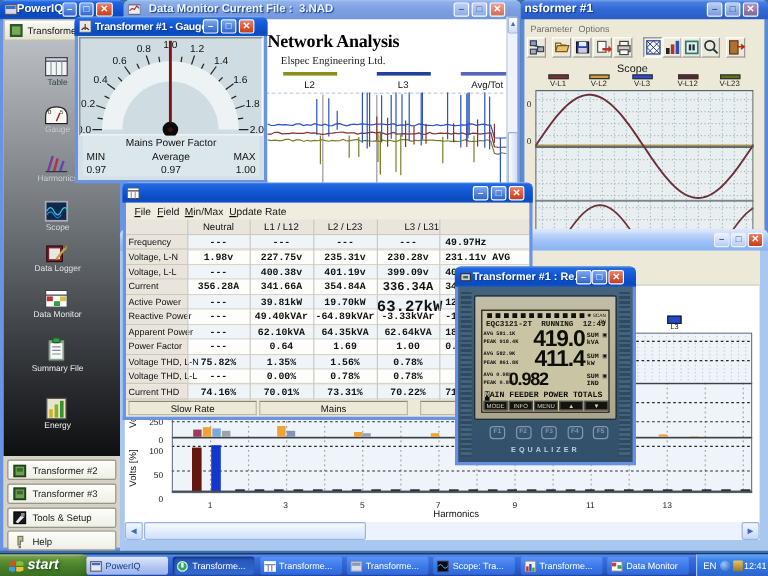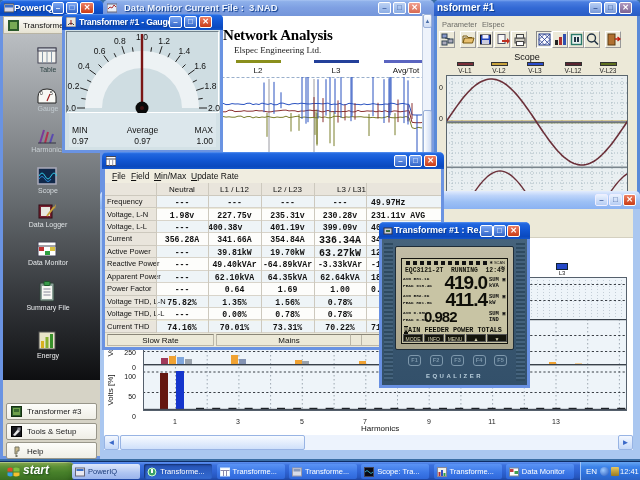--- a/index.html
+++ b/index.html
@@ -91,20 +91,28 @@
       <div class="abs" style="left:0;top:270px;width:90px;text-align:center;font-size:7px;color:#ebedef">Summary File</div>
       <svg class="abs" style="left:34px;top:295px" width="20" height="22" viewBox="0 0 20 22">
         <rect x="2" y="3" width="16" height="17" fill="#e8e4c8" stroke="#555"></rect>
         <rect x="4" y="12" width="3" height="7" fill="#d8b020"></rect>
         <rect x="8.5" y="8" width="3" height="11" fill="#88b030"></rect>
         <rect x="13" y="5" width="3" height="14" fill="#38902a"></rect>
       </svg>
       <div class="abs" style="left:0;top:318px;width:90px;text-align:center;font-size:7px;color:#f0f1f2">Energy</div>
   </div>
   <div class="abs" style="left:0;top:380px;width:97px;height:76px;background:#d6d3c6">
+    <div class="abs" style="left:3px;top:3px;width:91px;height:17px;background:linear-gradient(180deg,#fdfdfa,#efeee6);border:1px solid #98968a;border-radius:2px">
+        <svg class="abs" style="left:4px;top:2.5px" width="11" height="11" viewBox="0 0 11 11">
+          <rect x="0.5" y="0.5" width="10" height="10" fill="#2c5a2c" stroke="#14300f"></rect>
+          <rect x="2" y="2" width="7" height="7" fill="#6fa04a"></rect>
+          <rect x="3" y="3" width="5" height="3" fill="#3a6a30"></rect>
+        </svg>
+        <span class="abs" style="left:20px;top:3.5px;font-size:8px;color:#222">Transformer #2</span>
+      </div>
       <div class="abs" style="left:3px;top:22.8px;width:91px;height:17px;background:linear-gradient(180deg,#fdfdfa,#efeee6);border:1px solid #98968a;border-radius:2px">
         <svg class="abs" style="left:4px;top:2.5px" width="11" height="11" viewBox="0 0 11 11">
           <rect x="0.5" y="0.5" width="10" height="10" fill="#2c5a2c" stroke="#14300f"></rect>
           <rect x="2" y="2" width="7" height="7" fill="#6fa04a"></rect>
           <rect x="3" y="3" width="5" height="3" fill="#3a6a30"></rect>
         </svg>
         <span class="abs" style="left:20px;top:3.5px;font-size:8px;color:#222">Transformer #3</span>
       </div>
       <div class="abs" style="left:3px;top:42.6px;width:91px;height:17px;background:linear-gradient(180deg,#fdfdfa,#efeee6);border:1px solid #98968a;border-radius:2px">
         <svg class="abs" style="left:4px;top:2.5px" width="11" height="11" viewBox="0 0 11 11">
@@ -200,21 +208,21 @@
 
 <div class="win" style="z-index:3;left:434px;top:0;width:206px;height:212px;background:#ece9d8;border-color:#5a8ad8">
   <div class="tb" style="background:linear-gradient(180deg,#7aa4ee 0%,#4a7ee0 12%,#3268d4 50%,#2a5cc4 100%)">
     <span class="tx" style="left:3px">nsformer #1</span>
     <span class="wb" style="left:155px;background:linear-gradient(180deg,#b8d0f6,#7a9ad8);color:#2a4a8a">–</span>
     <span class="wb" style="left:170px;background:linear-gradient(180deg,#b8d0f6,#7a9ad8);color:#2a4a8a">□</span>
     <span class="wb" style="left:185px;background:linear-gradient(180deg,#b09ac0,#7d6494)">✕</span>
   </div>
   <div class="abs" style="left:0;top:16px;width:200px;height:14px;font-size:7.5px;color:#6e6e68">
     <span class="abs" style="left:5px;top:4px">Parameter</span>
-      <span class="abs" style="left:45px;top:4px">Elspec</span>
+      <span class="abs" style="left:45px;top:4px">Options</span>
   </div>
   <div class="abs" style="left:2px;top:31px;width:16px;height:17px;border:1px solid;border-color:#fff #999 #999 #fff;background:#ece9d8"><svg width="15" height="15" viewBox="0 0 15 15">
         <rect x="2" y="2" width="5" height="4" fill="#8899cc" stroke="#345"></rect>
         <rect x="8" y="7" width="5" height="4" fill="#aab" stroke="#345"></rect>
         <rect x="2" y="9" width="5" height="4" fill="#aab" stroke="#345"></rect>
         <line x1="5" y1="6" x2="10" y2="7" stroke="#345"></line>
       </svg></div>
     <div class="abs" style="left:23px;top:31px;width:16px;height:17px;border:1px solid;border-color:#fff #999 #999 #fff;background:#ece9d8"><svg width="15" height="15" viewBox="0 0 15 15">
         <path d="M2 11 L3.5 6 L13 6 L11.5 11 Z" fill="#e8c070" stroke="#7a5a10"></path>
         <path d="M2 11 L2 4 L6 4 L7 5.5 L11 5.5" fill="none" stroke="#7a5a10"></path>
@@ -543,20 +551,21 @@
         <text x="117.3" y="21.6" text-anchor="middle" font-size="8.5" fill="#111">1.4</text>
         <text x="133.2" y="37.3" text-anchor="middle" font-size="8.5" fill="#111">1.6</text>
         <text x="143.5" y="57.1" text-anchor="middle" font-size="8.5" fill="#111">1.8</text>
         <text x="147.0" y="79.0" text-anchor="middle" font-size="8.5" fill="#111">2.0</text>
         <line x1="75" y1="88" x2="75" y2="2" stroke="#7a1515" stroke-width="2.4"></line>
         <circle cx="75" cy="76" r="6.5" fill="#0a0a0a"></circle>
         <circle cx="75" cy="76" r="2" fill="#401010"></circle>
       </svg>
     </div>
   <div class="abs" style="left:4px;top:99px;width:147px;height:34px;background:#dce7ec;font-size:8.5px;color:#111">
+    <div class="abs" style="left:0;top:1px;width:147px;text-align:center">Mains Power Factor</div>
     <div class="abs" style="left:3px;top:12px">MIN</div>
     <div class="abs" style="left:0;top:12px;width:147px;text-align:center">Average</div>
     <div class="abs" style="right:3px;top:12px">MAX</div>
     <div class="abs" style="left:3px;top:23px">0.97</div>
     <div class="abs" style="left:0;top:23px;width:147px;text-align:center">0.97</div>
     <div class="abs" style="right:3px;top:23px">1.00</div>
   </div>
 </div>
 
 <div class="win" style="z-index:6;left:102px;top:152px;width:342px;height:198px;background:#ece9d8">
@@ -592,37 +601,37 @@
     <div class="abs" style="left:0;top:56.5px;width:51px;height:12.45px;background:#e9e5dc;border-bottom:1px solid #cdc9be;font-size:7.5px;color:#111;line-height:12.45px;white-space:nowrap;padding-left:2px;z-index:2">Voltage, L-N</div>
     <div class="abs" style="left:51px;top:56.5px;width:285px;height:12.45px;background:#fdfdfb;border-bottom:1px solid #d8d4ca"></div>
     <div class="abs mono" style="left:51px;top:58.5px;width:52px;text-align:center;font-size:8.2px;font-weight:700;color:#111;z-index:2;white-space:nowrap">1.98v</div>
     <div class="abs mono" style="left:103px;top:58.5px;width:53px;text-align:center;font-size:8.2px;font-weight:700;color:#111;z-index:2;white-space:nowrap">227.75v</div>
     <div class="abs mono" style="left:156px;top:58.5px;width:53px;text-align:center;font-size:8.2px;font-weight:700;color:#111;z-index:2;white-space:nowrap">235.31v</div>
     <div class="abs mono" style="left:209px;top:58.5px;width:52px;text-align:center;font-size:8.2px;font-weight:700;color:#111;z-index:2;white-space:nowrap">230.28v</div>
     <div class="abs mono" style="left:266px;top:58.5px;font-size:8.2px;font-weight:700;color:#111;z-index:2;white-space:nowrap">231.11v AVG</div>
     <div class="abs" style="left:0;top:68.9px;width:51px;height:12.45px;background:#e9e5dc;border-bottom:1px solid #cdc9be;font-size:7.5px;color:#111;line-height:12.45px;white-space:nowrap;padding-left:2px;z-index:2">Voltage, L-L</div>
     <div class="abs" style="left:51px;top:68.9px;width:285px;height:12.45px;background:#eef4f7;border-bottom:1px solid #d8d4ca"></div>
     <div class="abs mono" style="left:51px;top:70.9px;width:52px;text-align:center;font-size:8.2px;font-weight:700;color:#111;z-index:2;white-space:nowrap">---</div>
-    <div class="abs mono" style="left:103px;top:70.9px;width:53px;font-size:8.2px;font-weight:700;color:#111;z-index:2;white-space:nowrap">400.38v</div>
+    <div class="abs mono" style="left:103px;top:70.9px;width:53px;text-align:center;font-size:8.2px;font-weight:700;color:#111;z-index:2;white-space:nowrap">400.38v</div>
     <div class="abs mono" style="left:156px;top:70.9px;width:53px;text-align:center;font-size:8.2px;font-weight:700;color:#111;z-index:2;white-space:nowrap">401.19v</div>
     <div class="abs mono" style="left:209px;top:70.9px;width:52px;text-align:center;font-size:8.2px;font-weight:700;color:#111;z-index:2;white-space:nowrap">399.09v</div>
     <div class="abs mono" style="left:266px;top:70.9px;font-size:8.2px;font-weight:700;color:#111;z-index:2;white-space:nowrap">400.22v AVG</div>
     <div class="abs" style="left:0;top:81.4px;width:51px;height:12.45px;background:#e9e5dc;border-bottom:1px solid #cdc9be;font-size:7.5px;color:#111;line-height:12.45px;white-space:nowrap;padding-left:2px;z-index:2">Current</div>
     <div class="abs" style="left:51px;top:81.4px;width:285px;height:12.45px;background:#fdfdfb;border-bottom:1px solid #d8d4ca"></div>
     <div class="abs mono" style="left:51px;top:83.4px;width:52px;text-align:center;font-size:8.2px;font-weight:700;color:#111;z-index:2;white-space:nowrap">356.28A</div>
     <div class="abs mono" style="left:103px;top:83.4px;width:53px;text-align:center;font-size:8.2px;font-weight:700;color:#111;z-index:2;white-space:nowrap">341.66A</div>
     <div class="abs mono" style="left:156px;top:83.4px;width:53px;text-align:center;font-size:8.2px;font-weight:700;color:#111;z-index:2;white-space:nowrap">354.84A</div>
     <div class="abs mono" style="left:209px;top:83.4px;width:52px;text-align:center;font-size:10px;font-weight:700;color:#111;z-index:2;white-space:nowrap">336.34A</div>
     <div class="abs mono" style="left:266px;top:83.4px;font-size:8.2px;font-weight:700;color:#111;z-index:2;white-space:nowrap">344.28A AVG</div>
     <div class="abs" style="left:0;top:93.8px;width:51px;height:12.45px;background:#e9e5dc;border-bottom:1px solid #cdc9be;font-size:7.5px;color:#111;line-height:12.45px;white-space:nowrap;padding-left:2px;z-index:2">Active Power</div>
     <div class="abs" style="left:51px;top:93.8px;width:285px;height:12.45px;background:#eef4f7;border-bottom:1px solid #d8d4ca"></div>
     <div class="abs mono" style="left:51px;top:95.8px;width:52px;text-align:center;font-size:8.2px;font-weight:700;color:#111;z-index:2;white-space:nowrap">---</div>
     <div class="abs mono" style="left:103px;top:95.8px;width:53px;text-align:center;font-size:8.2px;font-weight:700;color:#111;z-index:2;white-space:nowrap">39.81kW</div>
     <div class="abs mono" style="left:156px;top:95.8px;width:53px;text-align:center;font-size:8.2px;font-weight:700;color:#111;z-index:2;white-space:nowrap">19.70kW</div>
-    <div class="abs mono" style="left:209px;top:95.8px;width:52px;text-align:center;font-size:10px;font-weight:700;color:#111;z-index:2;white-space:nowrap">63.27kW</div>
+    <div class="abs mono" style="left:209px;top:95.8px;width:52px;text-align:center;font-size:13px;font-weight:700;color:#111;z-index:2;white-space:nowrap">63.27kW</div>
     <div class="abs mono" style="left:266px;top:95.8px;font-size:8.2px;font-weight:700;color:#111;z-index:2;white-space:nowrap">122.78kW SUM</div>
     <div class="abs" style="left:0;top:106.3px;width:51px;height:12.45px;background:#e9e5dc;border-bottom:1px solid #cdc9be;font-size:7.5px;color:#111;line-height:12.45px;white-space:nowrap;padding-left:2px;z-index:2">Reactive Power</div>
     <div class="abs" style="left:51px;top:106.3px;width:285px;height:12.45px;background:#fdfdfb;border-bottom:1px solid #d8d4ca"></div>
     <div class="abs mono" style="left:51px;top:108.3px;width:52px;text-align:center;font-size:8.2px;font-weight:700;color:#111;z-index:2;white-space:nowrap">---</div>
     <div class="abs mono" style="left:103px;top:108.3px;width:53px;text-align:center;font-size:8.2px;font-weight:700;color:#111;z-index:2;white-space:nowrap">49.40kVAr</div>
     <div class="abs mono" style="left:156px;top:108.3px;width:53px;text-align:center;font-size:8.2px;font-weight:700;color:#111;z-index:2;white-space:nowrap">-64.89kVAr</div>
     <div class="abs mono" style="left:209px;top:108.3px;width:52px;text-align:center;font-size:8.2px;font-weight:700;color:#111;z-index:2;white-space:nowrap">-3.33kVAr</div>
     <div class="abs mono" style="left:266px;top:108.3px;font-size:8.2px;font-weight:700;color:#111;z-index:2;white-space:nowrap">-18.82kVAr SUM</div>
     <div class="abs" style="left:0;top:118.7px;width:51px;height:12.45px;background:#e9e5dc;border-bottom:1px solid #cdc9be;font-size:7.5px;color:#111;line-height:12.45px;white-space:nowrap;padding-left:2px;z-index:2">Apparent Power</div>
     <div class="abs" style="left:51px;top:118.7px;width:285px;height:12.45px;background:#eef4f7;border-bottom:1px solid #d8d4ca"></div>
@@ -657,21 +666,21 @@
     <div class="abs mono" style="left:156px;top:170.5px;width:53px;text-align:center;font-size:8.2px;font-weight:700;color:#111;z-index:2;white-space:nowrap">73.31%</div>
     <div class="abs mono" style="left:209px;top:170.5px;width:52px;text-align:center;font-size:8.2px;font-weight:700;color:#111;z-index:2;white-space:nowrap">70.22%</div>
     <div class="abs mono" style="left:266px;top:170.5px;font-size:8.2px;font-weight:700;color:#111;z-index:2;white-space:nowrap">71.18% AVG</div>
     <div class="abs" style="left:51px;top:31px;width:1px;height:150px;background:#cdc9be;z-index:3"></div>
     <div class="abs" style="left:103px;top:31px;width:1px;height:150px;background:#cdc9be;z-index:3"></div>
     <div class="abs" style="left:156px;top:31px;width:1px;height:150px;background:#cdc9be;z-index:3"></div>
     <div class="abs" style="left:209px;top:31px;width:1px;height:150px;background:#cdc9be;z-index:3"></div>
     <div class="abs" style="left:261px;top:31px;width:1px;height:150px;background:#cdc9be;z-index:3"></div>
   <div class="abs" style="left:0;top:181px;width:336px;height:13px;background:#ece9d8;font-size:8px;color:#111">
     <div class="abs" style="left:2px;top:0.5px;width:107px;height:12px;border:1px solid #bbb7a8;border-top-color:#8a8678;text-align:center;line-height:12px">Slow Rate</div>
-    <div class="abs" style="left:111px;top:0.5px;width:146px;height:12px;border:1px solid #bbb7a8;border-top-color:#8a8678;text-align:center;line-height:12px">Mains</div>
+    <div class="abs" style="left:111px;top:0.5px;width:124px;height:12px;border:1px solid #bbb7a8;border-top-color:#8a8678;text-align:center;line-height:12px">Mains</div>
     <div class="abs" style="left:245px;top:0.5px;width:89px;height:12px;border:1px solid #bbb7a8;border-top-color:#8a8678"></div>
   </div>
 </div>
 
 <div class="win" style="z-index:7;left:379px;top:222px;width:151px;height:166px;background:#3f5d75;border-color:#6890e2">
   <div class="tb" style="height:17px">
     <svg class="ti" viewBox="0 0 10 10" style="top:3.5px">
         <rect x="1" y="2" width="8" height="6" fill="#c8ccd4" stroke="#334"></rect>
         <rect x="3" y="4" width="4" height="2" fill="#3a6a3a"></rect>
       </svg>

